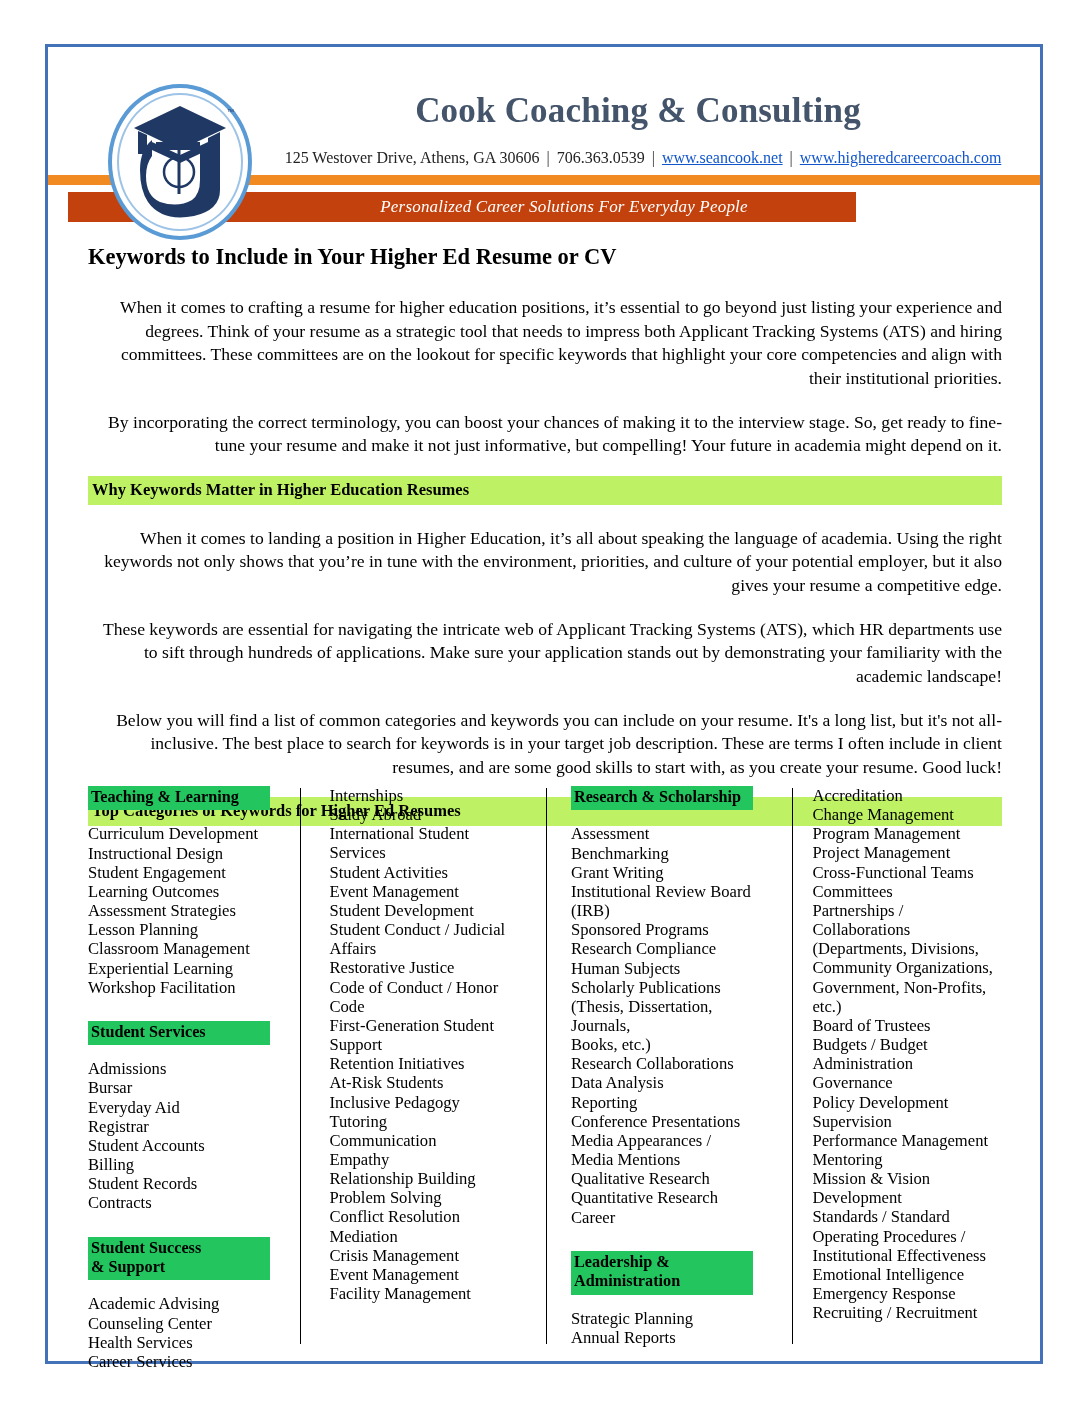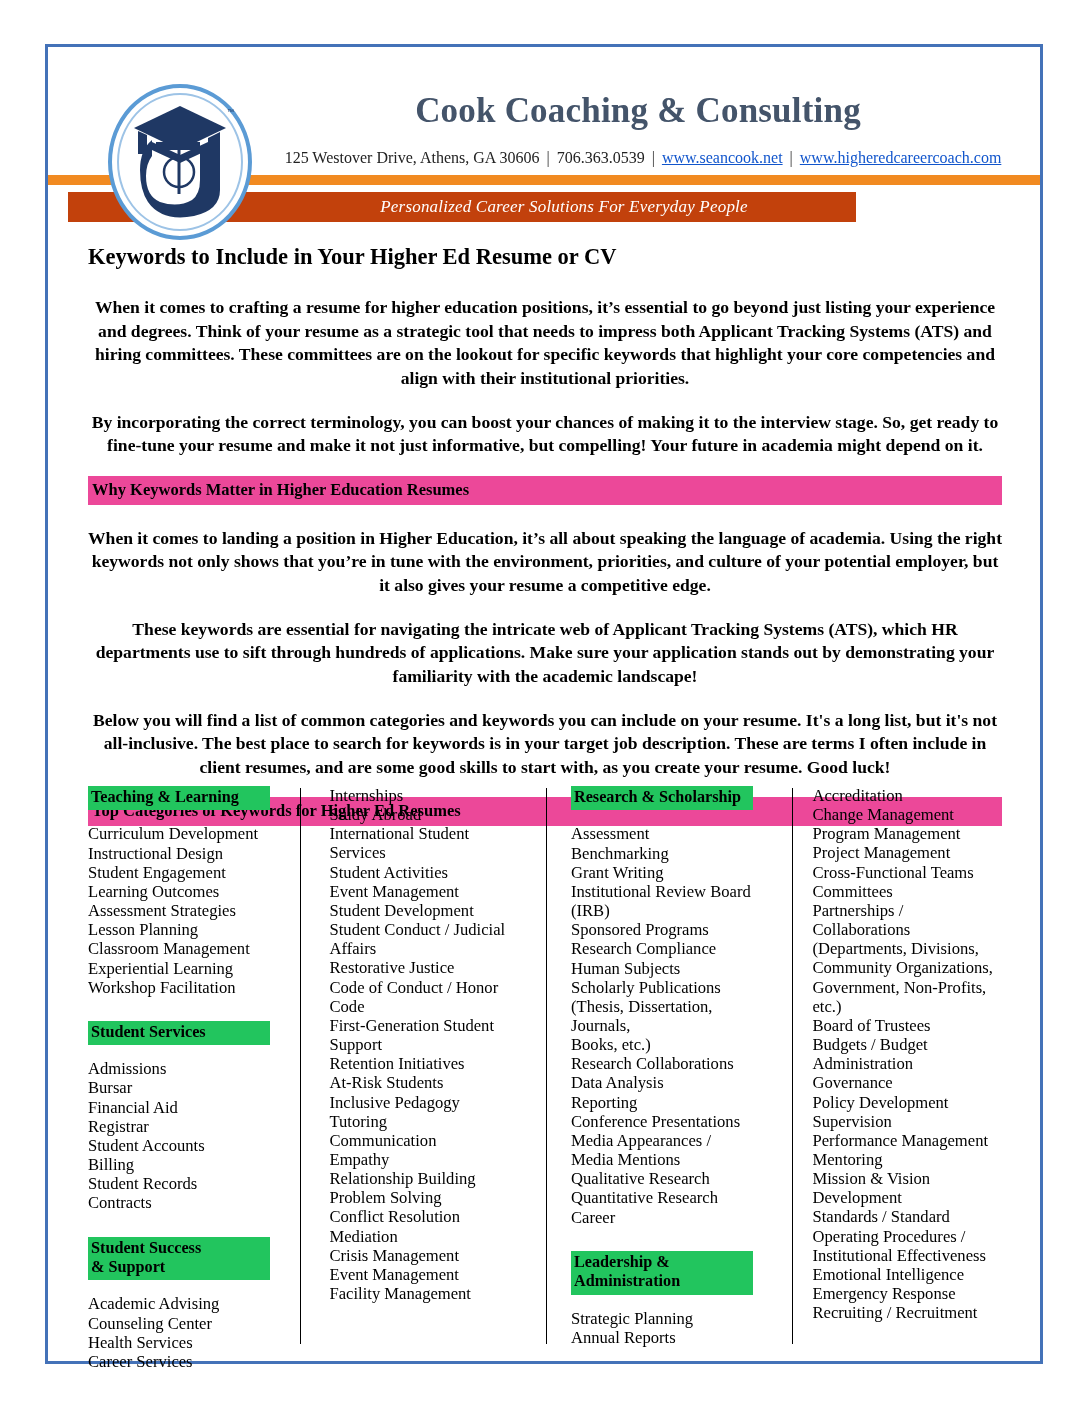--- a/index.html
+++ b/index.html
@@ -147,27 +147,26 @@
   .doc-title {
     font-size: 22.5px;
     font-weight: bold;
     line-height: 1.2;
     margin: 0 0 26px 0;
   }
   p.para {
     margin: 0 0 20px 0;
     font-size: 17.6px;
     line-height: 1.345;
-    text-align: center;
-    font-weight: bold;
+    text-align: right;
   }
   p.para.tight { margin-bottom: 18px; }
 
   .section-head {
-    background: #ec4899;
+    background: #bef264;
     font-weight: bold;
     font-size: 16.5px;
     padding: 4px 4px 4px 4px;
     margin: 0 0 22px 0;
     line-height: 1.25;
   }
 
   
   .kw-area {
     position: absolute;
@@ -305,21 +304,21 @@
             <li>Lesson Planning</li>
             <li>Classroom Management</li>
             <li>Experiential Learning</li>
             <li>Workshop Facilitation</li>
           </ul>
 
         <span class="kw-head spaced">Student Services</span>
         <ul class="kw-list">
             <li>Admissions</li>
             <li>Bursar</li>
-            <li>Financial Aid</li>
+            <li>Everyday Aid</li>
             <li>Registrar</li>
             <li>Student Accounts</li>
             <li>Billing</li>
             <li>Student Records</li>
             <li>Contracts</li>
           </ul>
 
         <span class="kw-head spaced">Student Success
 &amp; Support</span>
         <ul class="kw-list">

